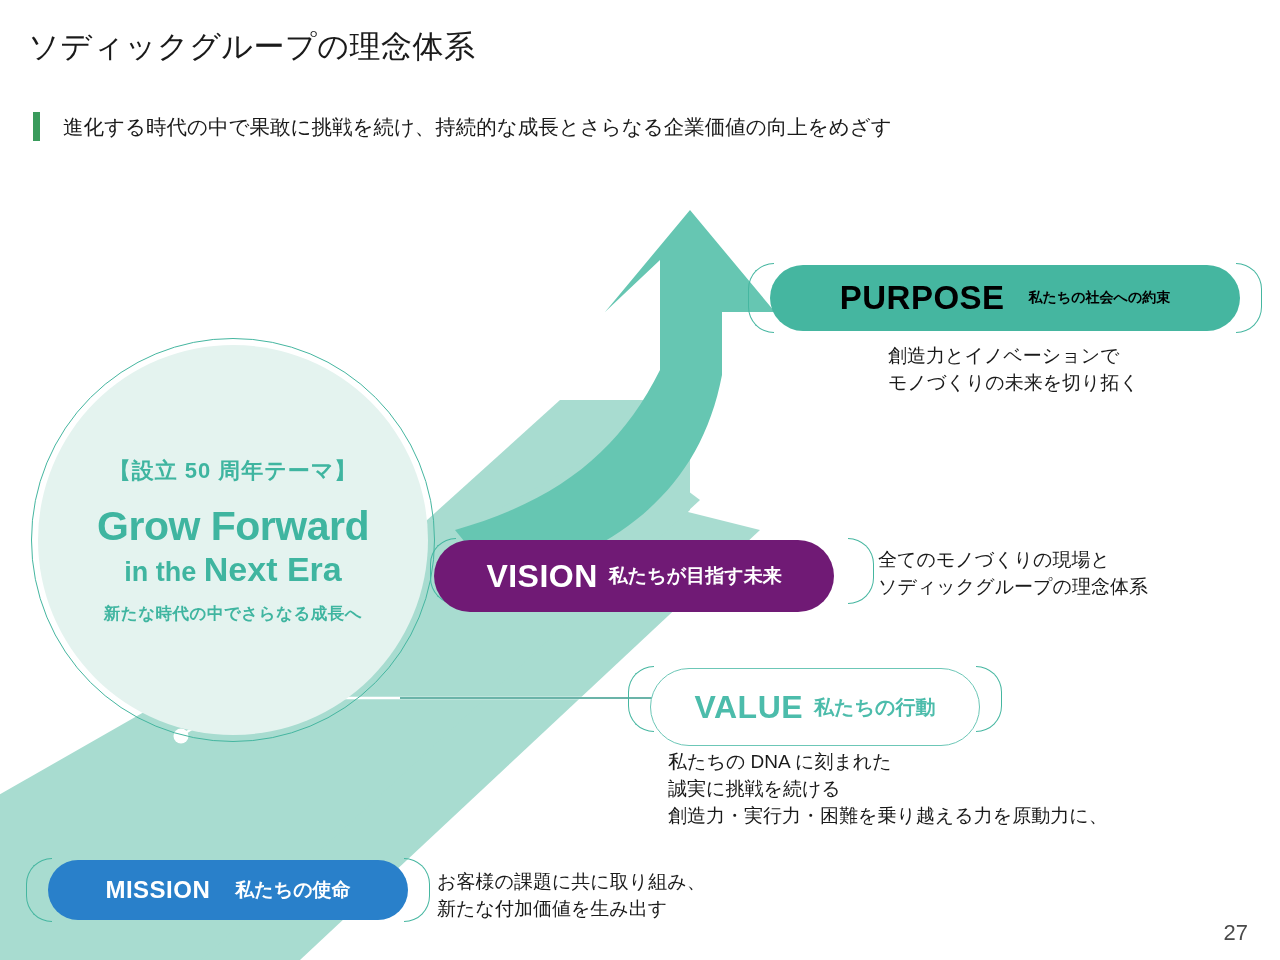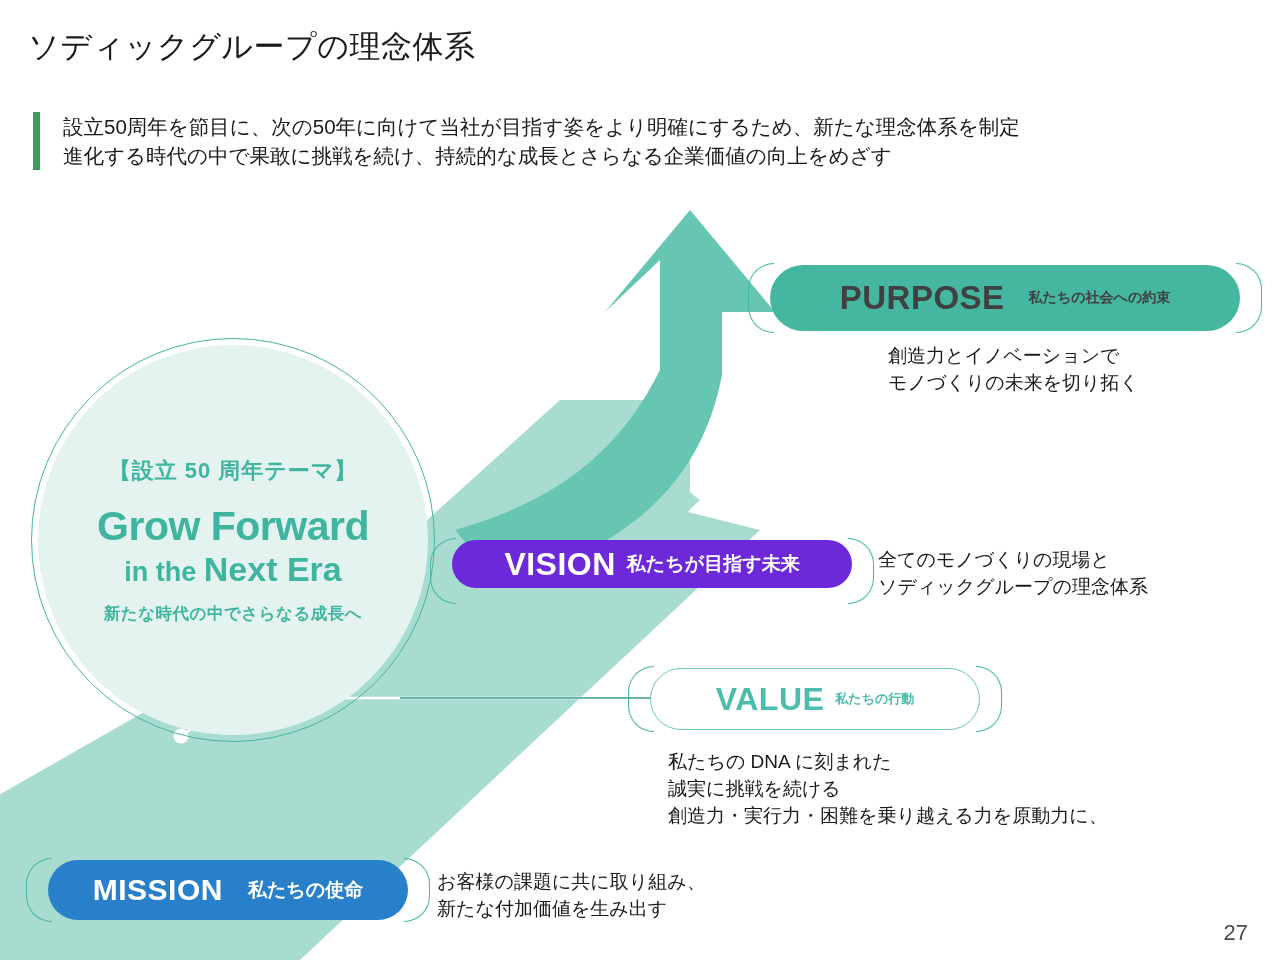--- a/index.html
+++ b/index.html
@@ -75,45 +75,45 @@
   .pill .sub { font-weight:bold; }
 
   .brackets { position:absolute; pointer-events:none; }
   .brk {
     position:absolute; top:50%; transform:translateY(-50%);
     border:1.6px solid #45b6a0;
   }
 
   #pill-purpose {
     left:770px; top:265px; width:470px; height:66px;
-    background:#45b6a0; color:#404040;
+    background:#45b6a0; color:#000000;
   }
   #pill-purpose .big { font-size:33px; }
   #pill-purpose .sub { font-size:14px; margin-left:24px; }
 
   #pill-vision {
-    left:452px; top:540px; width:400px; height:48px;
-    background:#6d28d9; color:#ffffff;
+    left:434px; top:540px; width:400px; height:72px;
+    background:#701a75; color:#ffffff;
   }
   #pill-vision .big { font-size:32px; }
   #pill-vision .sub { font-size:19px; margin-left:11px; }
 
   #pill-value {
-    left:650px; top:668px; width:330px; height:62px;
+    left:650px; top:668px; width:330px; height:78px;
     background:#ffffff; color:#4cbcab;
     border:1.8px solid #6cc7b7;
   }
   #pill-value .big { font-size:32px; }
-  #pill-value .sub { font-size:13px; margin-left:11px; }
+  #pill-value .sub { font-size:20px; margin-left:11px; }
 
   #pill-mission {
     left:48px; top:860px; width:360px; height:60px;
     background:#2980ca; color:#ffffff;
   }
-  #pill-mission .big { font-size:30px; }
+  #pill-mission .big { font-size:24px; }
   #pill-mission .sub { font-size:19px; margin-left:25px; }
 
   
   .desc {
     position:absolute; font-size:19px; color:#1a1a1a;
     line-height:27px; white-space:nowrap; font-weight:500;
   }
   #desc-purpose { left:888px; top:344px;font-family:Liberation Mono, monospace; }
   #desc-vision  { left:878px; top:546px; }
   #desc-value   { left:668px; top:748px; }
@@ -125,21 +125,20 @@
   }
 </style>
 </head>
 <body>
 
 <div class="slide">
 
   <div class="page-title">ソディックグループの理念体系</div>
 
   <div class="lead-block">
-    <div class="lead-line">設立50周年を節目に、次の50年に向けて当社が目指す姿をより明確にするため、新たな理念体系を制定</div>
     <div class="lead-line">進化する時代の中で果敢に挑戦を続け、持続的な成長とさらなる企業価値の向上をめざす</div>
   </div>
 
   <div class="canvas">
     <svg width="1280" height="760" viewBox="0 0 1280 760">
 
       <path d="M -60 760 L 200 760 L 690 310 L 690 200 L 560 200 Z" fill="#a8dcd0"></path>
       <path d="M 40 760 L 300 760 L 760 330 L 640 300 Z" fill="#a8dcd0"></path>
 
       <polygon points="-80,780 180,780 700,300 620,240 -80,640" fill="#a8dcd0"></polygon>

